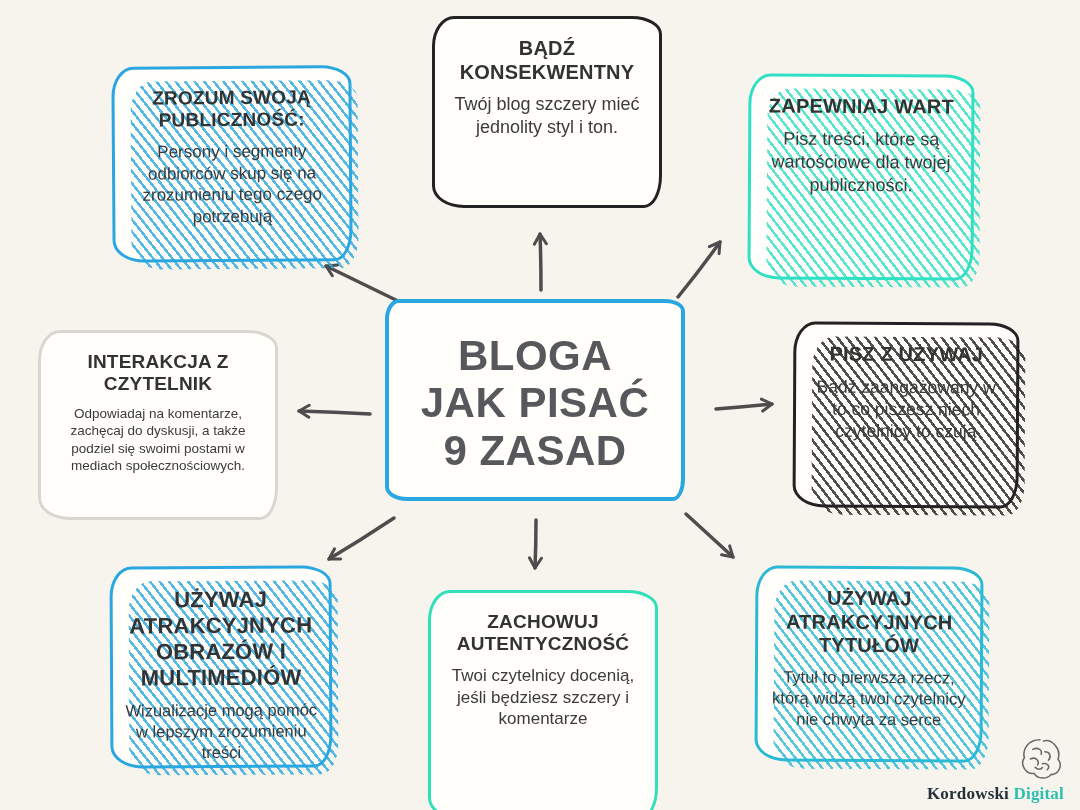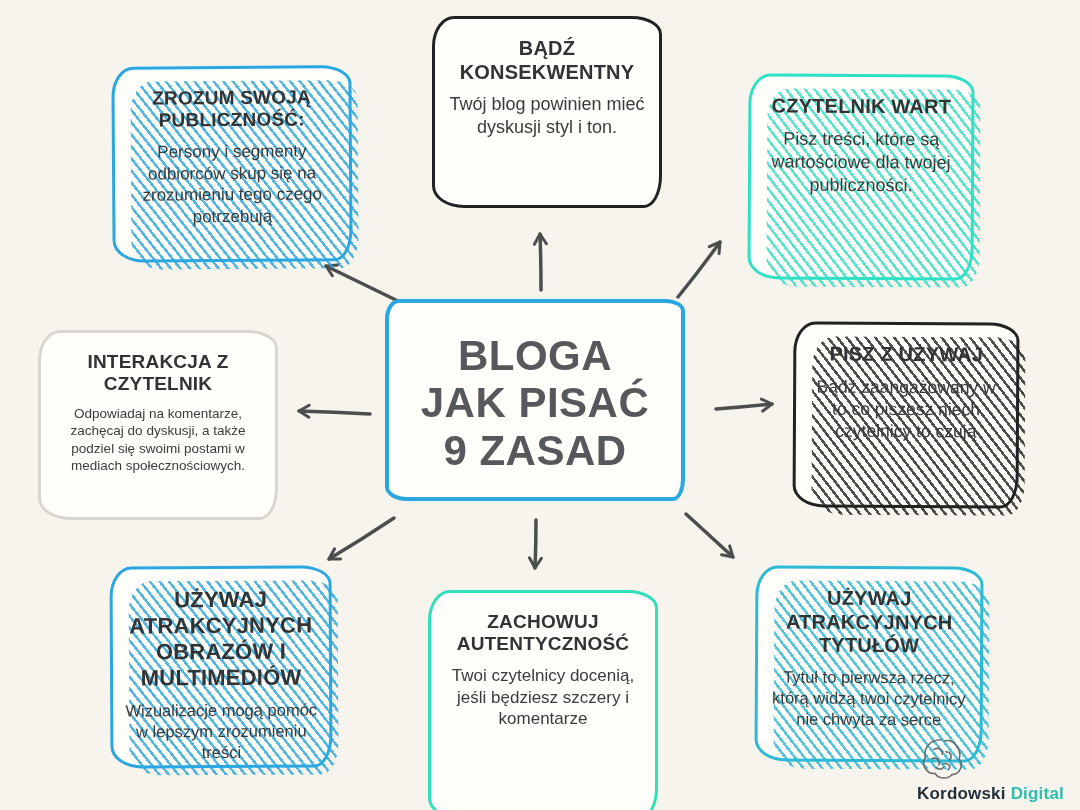--- a/index.html
+++ b/index.html
@@ -40,21 +40,21 @@
   .n3 .title{font-size:19px}.n3 .body{font-size:13.5px;line-height:1.3}
   .n4{left:793px;top:322px;width:226px;height:186px;transform:rotate(.3deg);}
   .n4 .title{font-size:20px}.n4 .body{font-size:17.5px}
   .n5{left:110px;top:566px;width:222px;height:202px;transform:rotate(-.3deg);}
   .n5 .title{font-size:22px}.n5 .body{font-size:16.5px}
   .n6{left:428px;top:590px;width:230px;height:230px;}
   .n6 .title{font-size:19px}.n6 .body{font-size:17px}
   .n7{left:755px;top:566px;width:228px;height:196px;transform:rotate(.3deg);}
   .n7 .title{font-size:20px}.n7 .body{font-size:16.5px}
 
-  .logo{position:absolute;right:16px;bottom:6px;display:flex;flex-direction:column;align-items:flex-start;gap:1px;}
+  .logo{position:absolute;right:16px;bottom:6px;display:flex;flex-direction:column;align-items:flex-end;gap:1px;font-family:Liberation Serif, serif;}
   .logo-text{font-size:17px;font-weight:bold;color:#23303a;letter-spacing:.2px;}
 </style>
 </head>
 <body>
 
 <div class="canvas" style="--bg: #f7f4ee; --arrow: #4d4d4d;">
 
   <svg class="arrows" viewBox="0 0 1080 810">
     <defs>
       <marker id="ah" markerUnits="userSpaceOnUse" markerWidth="18" markerHeight="18" refX="12" refY="8" orient="auto">
@@ -79,25 +79,25 @@
     <div class="big">9 ZASAD</div>
   </div>
 
   <div class="node n0" style="--c: #2aa7e0;">
     <div class="title">ZROZUM SWOJĄ PUBLICZNOŚĆ:</div>
     <div class="body">Persony i segmenty odbiorców skup się na zrozumieniu tego czego potrzebują</div>
   </div>
 
   <div class="node n1" style="--c: #222222;">
     <div class="title">BĄDŹ KONSEKWENTNY</div>
-    <div class="body">Twój blog powinien mieć dyskusji styl i ton.</div>
+    <div class="body">Twój blog szczery mieć jednolity styl i ton.</div>
   </div>
 
   <div class="node n2" style="--c: #2fe0c4;">
-    <div class="title">CZYTELNIK WART</div>
+    <div class="title">ZAPEWNIAJ WART</div>
     <div class="body">Pisz treści, które są wartościowe dla twojej publiczności.</div>
   </div>
 
   <div class="node n3" style="--c: #d9d6cf;">
     <div class="title">INTERAKCJA Z CZYTELNIK</div>
     <div class="body">Odpowiadaj na komentarze, zachęcaj do dyskusji, a także podziel się swoimi postami w mediach społecznościowych.</div>
   </div>
 
   <div class="node n4" style="--c: #222222;">
     <div class="title">PISZ Z UŻYWAJ</div>

